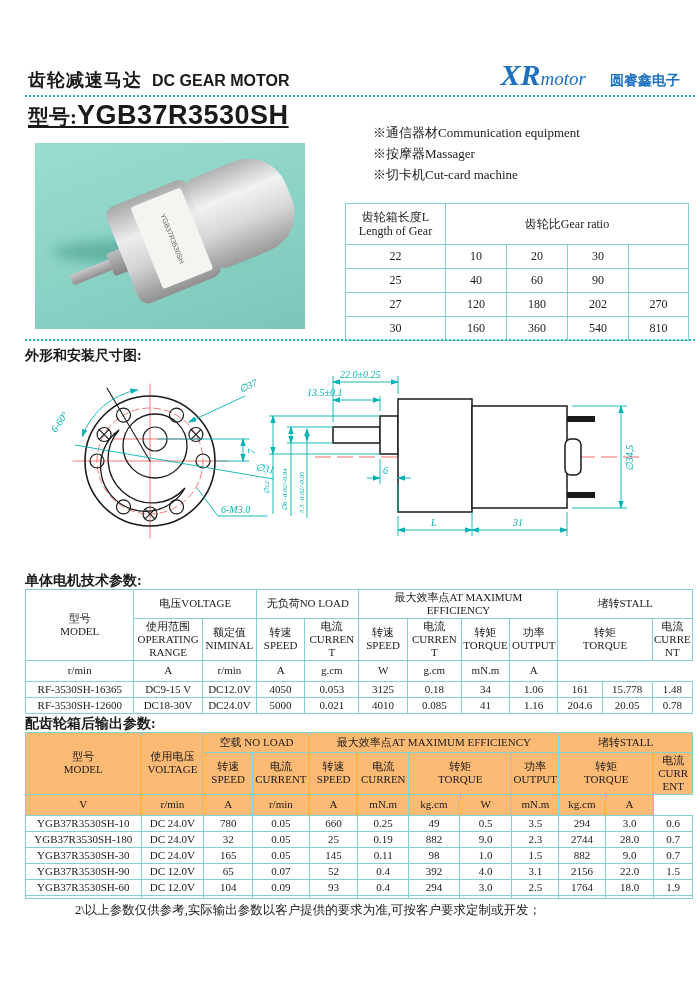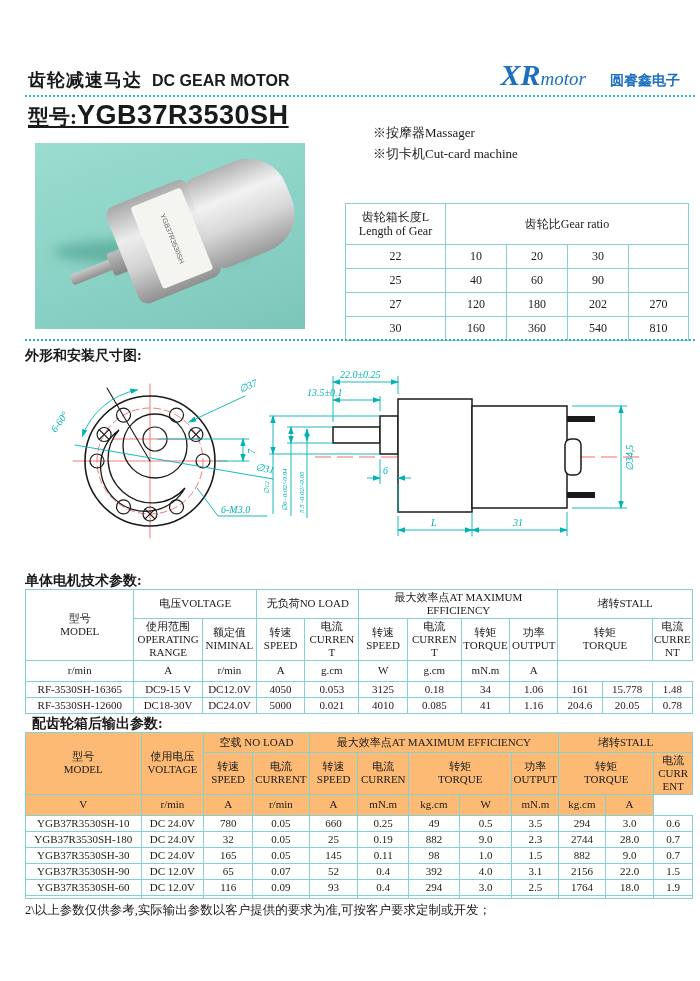--- a/index.html
+++ b/index.html
@@ -47,21 +47,21 @@
   .gear-table td{height:21px;font-size:12px;}
   .gear-table .h{height:38px;font-size:12px;}
   .t-main{left:25px;top:589px;width:668px;}
   .t-gear{left:25px;top:732px;width:668px;}
   .t-main td,.t-gear td{font-size:11px;}
   .t-gear .ghead td{background:#fdba74;}
   .row-h1 td{height:22px;}
   .row-h2 td{height:34px;}
   .row-units td{height:18px;}
   .notes{left:25px;top:901px;font-size:12.5px;line-height:19px;}
-  .notes .n2{}
+  .notes .n2{margin-left:50px;}
   
   .dim{fill:#00b2b2;font-style:italic;font-size:10px;font-family:"Liberation Serif",serif;}
   .dimsm{fill:#00b2b2;font-style:italic;font-size:7px;font-family:"Liberation Serif",serif;}
 </style>
 </head>
 <body>
 
 <div class="abs" style="left:28px;top:58px;right:20px;display:flex;align-items:flex-end;justify-content:space-between;">
   <div>
     <span class="hdr-cn">齿轮减速马达</span>
@@ -87,20 +87,21 @@
     <div class="m-gear">
       <div class="m-label">
           <span>YGB37R3530SH</span>
         </div>
     </div>
     <div class="m-can"></div>
   </div>
 </div>
 
 <div class="abs apps">
+  <div class="item">※通信器材Communication equipment</div>
   <div class="item">※按摩器Massager</div>
   <div class="item">※切卡机Cut-card machine</div>
 </div>
 
 <table class="abs gear-table">
   <colgroup>
       <col style="width:100px">
       <col style="width:61px">
       <col style="width:61px">
       <col style="width:61px">
@@ -353,21 +354,21 @@
         <td>0.085</td>
         <td>41</td>
         <td>1.16</td>
         <td>204.6</td>
         <td>20.05</td>
         <td>0.78</td>
       </tr>
     </tbody>
 </table>
 
-<div class="abs sec-title" style="left:32px;top:715px;">配齿轮箱后输出参数:</div>
+<div class="abs sec-title" style="left:25px;top:715px;">配齿轮箱后输出参数:</div>
 <table class="abs t-gear">
   <colgroup>
     <col style="width:114px">
       <col style="width:62px">
       <col style="width:48px">
       <col style="width:56px">
     <col style="width:48px">
       <col style="width:50px">
       <col style="width:50px">
       <col style="width:52px">
@@ -473,21 +474,21 @@
         <td>392</td>
         <td>4.0</td>
         <td>3.1</td>
         <td>2156</td>
         <td>22.0</td>
         <td>1.5</td>
       </tr>
       <tr>
         <td>YGB37R3530SH-60</td>
         <td>DC 12.0V</td>
-        <td>116</td>
+        <td>104</td>
         <td>0.09</td>
         <td>93</td>
         <td>0.4</td>
         <td>294</td>
         <td>3.0</td>
         <td>2.5</td>
         <td>1764</td>
         <td>18.0</td>
         <td>1.9</td>
       </tr>

